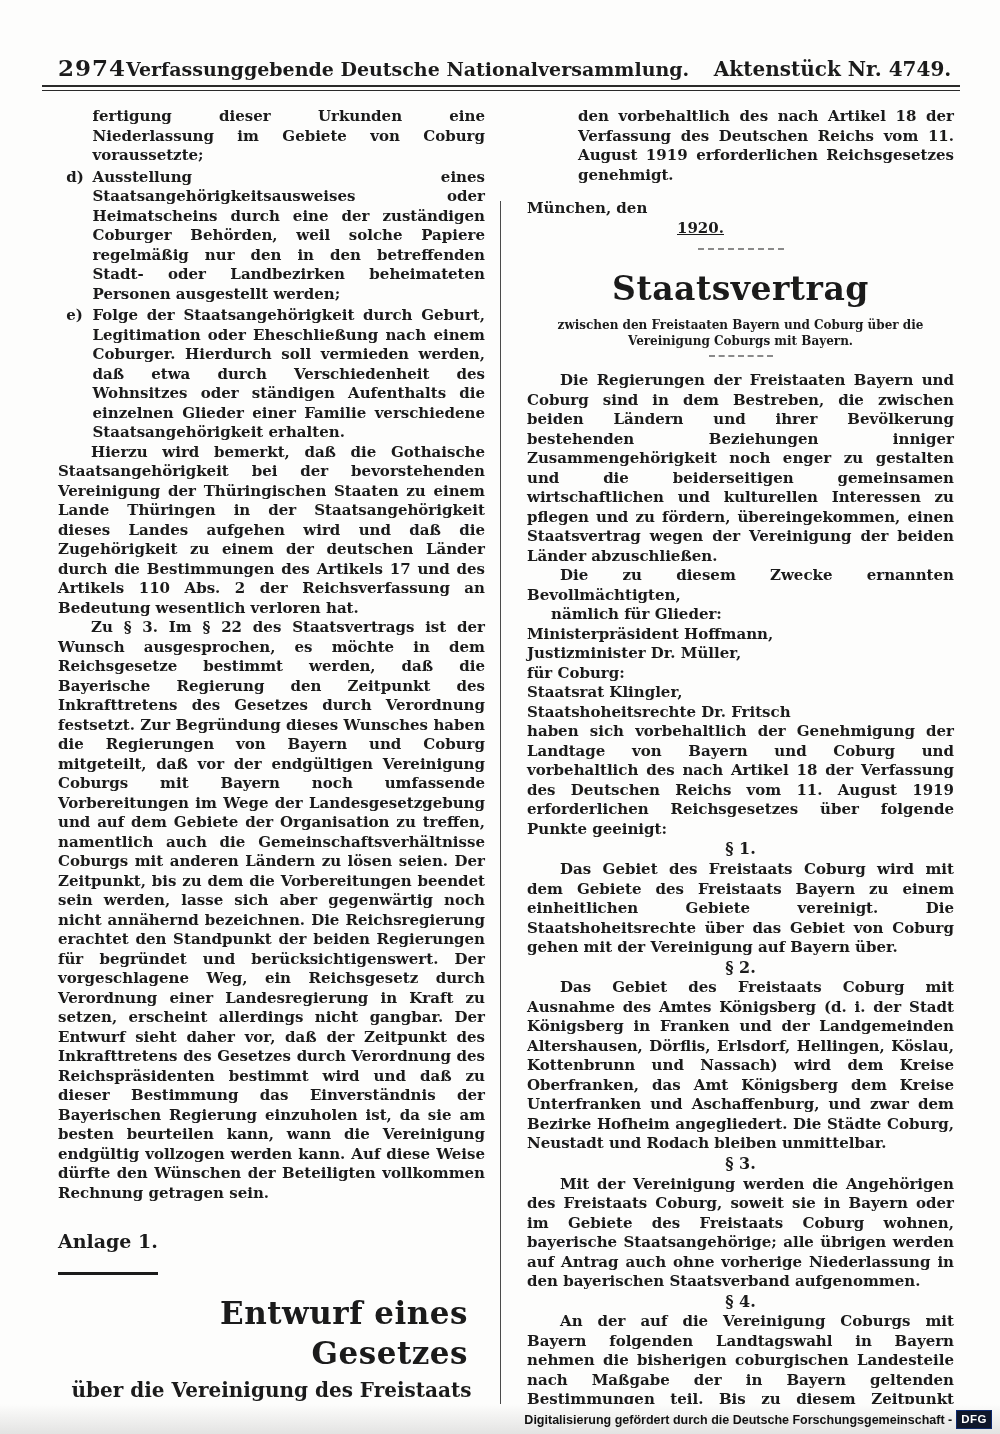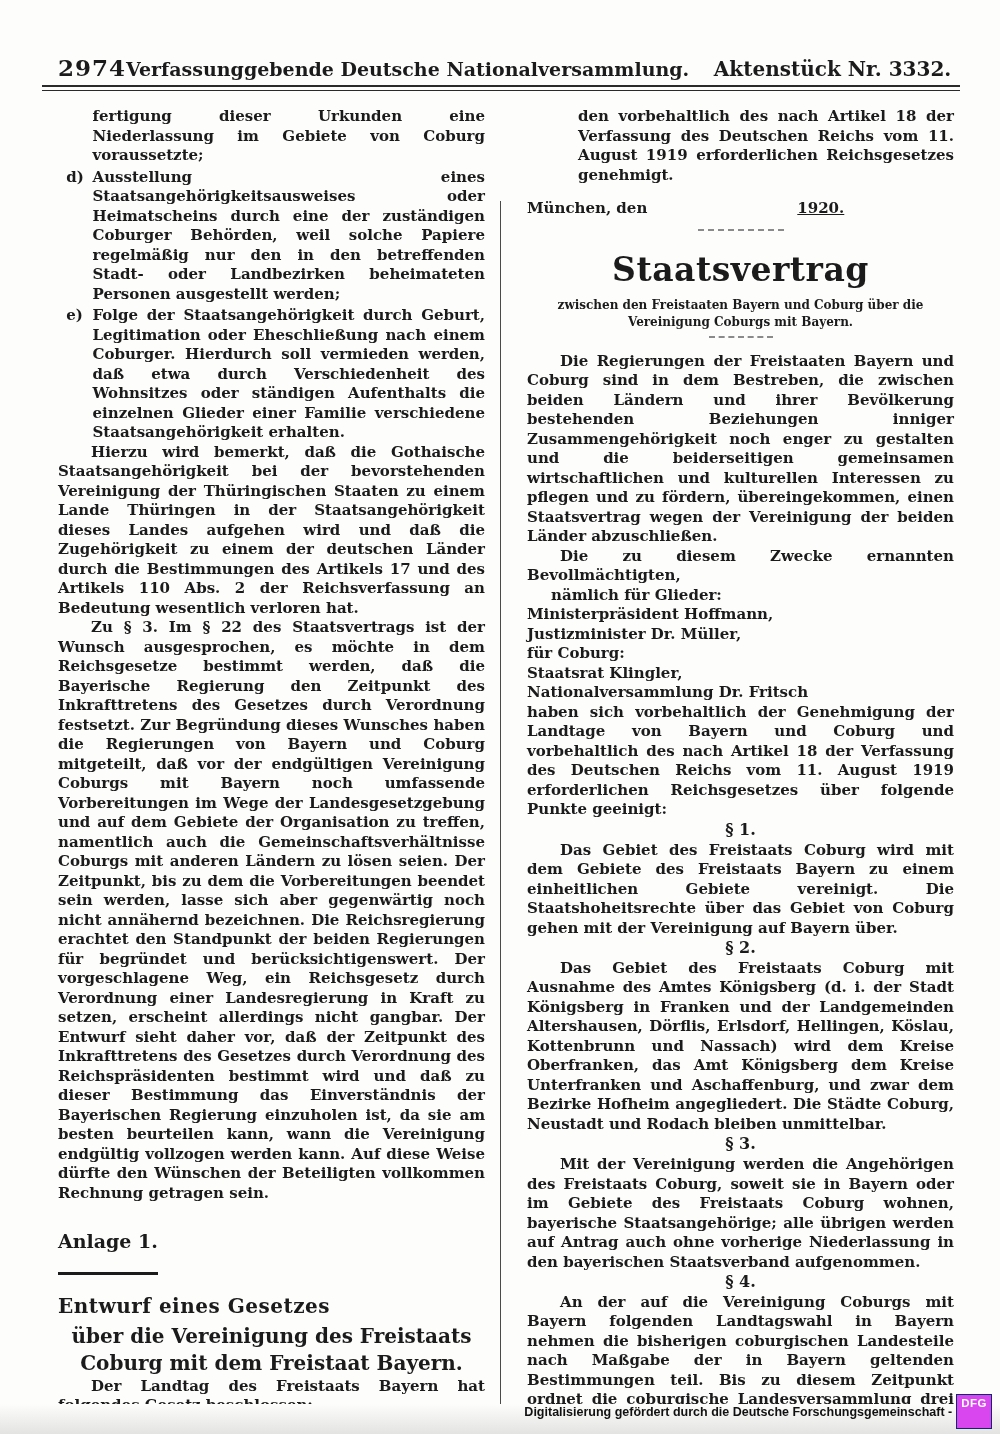--- a/index.html
+++ b/index.html
@@ -69,21 +69,21 @@
   
   .anlage{
     display:inline-block;
     font-size:19px;font-weight:bold;
     border-bottom:3px solid #1b1b1b;
     padding-bottom:18px;
     margin:26px 0 8px 0;
     text-indent:0;
   }
   .law-title{
-    text-align:left;font-size:20px;font-weight:bold;
+    text-align:right;font-size:31px;font-weight:bold;
     margin:10px 17px 4px 0;letter-spacing:.5px;
   }
   .law-subtitle{
     text-align:center;font-size:20px;font-weight:bold;
     line-height:1.35;margin:2px 6px 22px 6px;text-indent:0;
   }
   
   .treaty-title{
     text-align:center;font-size:33px;font-weight:bold;
     margin:18px 0 6px 0;letter-spacing:.5px;
@@ -91,21 +91,21 @@
   .treaty-subtitle{
     text-align:center;font-size:12px;font-weight:bold;
     line-height:1.35;margin:0 0 6px 0;text-indent:0;
   }
   .dashed-sep{
     width:86px;margin:10px auto 12px auto;
     border-top:2px dashed #8a8a8a;
   }
   .dashed-sep.small{width:64px;margin:6px auto 14px auto;}
   .dateline{
-    display:flex;margin-top:14px;
+    display:flex;margin-top:14px;flex-direction:column;
   }
   .dateline .city{flex:0 0 auto;}
   .dateline .year{flex:0 0 auto;margin-left:150px;text-decoration:underline;}
   .section-num{
     text-align:center;font-weight:bold;font-size:16px;
     margin:10px 0 2px 0;text-indent:0;
   }
   .delegates{margin-left:6.2em;text-indent:0 !important;}
   
   .footer-strip{
@@ -113,37 +113,37 @@
     background:linear-gradient(#fdfdfc,#e3e3e2);
   }
   .dfg-footer{
     position:absolute;right:8px;bottom:5px;
     display:flex;align-items:center;gap:4px;
     font-family:"Liberation Sans","DejaVu Sans",sans-serif;
     font-size:12.5px;font-weight:bold;color:#111;
   }
   .dfg-logo{
     display:inline-block;
-    background:#d946ef;color:#fff;
+    background:#0f172a;color:#fff;
     font-size:11.5px;font-weight:bold;
-    padding:2px 4px 19px 4px;
+    padding:2px 4px 3px 4px;
     letter-spacing:.5px;
     border:1px solid #0e2a6e;
   }
 </style>
 </head>
 <body>
 
 <div class="page">
 
   <div class="hdr">
     <span class="pagenum">2974</span>
     <div class="hdr-title">
       <span>Verfassunggebende Deutsche Nationalversammlung.</span>
-      <span class="doc">Aktenstück Nr. 3332.</span>
+      <span class="doc">Aktenstück Nr. 4749.</span>
     </div>
   </div>
   <div class="double-rule"></div>
 
   <div class="columns">
     <div class="col-divider"></div>
 
     <section class="col">
       <p class="cont-indent">fertigung dieser Urkunden eine Niederlassung im Gebiete von Coburg voraussetzte;</p>
 
@@ -184,21 +184,21 @@
       <p class="treaty-subtitle">zwischen den Freistaaten Bayern und Coburg über die Vereinigung Coburgs mit Bayern.</p>
       <div class="dashed-sep small"></div>
 
       <p class="indent">Die Regierungen der Freistaaten Bayern und Coburg sind in dem Bestreben, die zwischen beiden Ländern und ihrer Bevölkerung bestehenden Beziehungen inniger Zusammengehörigkeit noch enger zu gestalten und die beiderseitigen gemeinsamen wirtschaftlichen und kulturellen Interessen zu pflegen und zu fördern, übereingekommen, einen Staatsvertrag wegen der Vereinigung der beiden Länder abzuschließen.</p>
       <p class="indent">Die zu diesem Zwecke ernannten Bevollmächtigten,</p>
       <p class="delegates" style="margin-left:1.6em;">nämlich für Glieder:</p>
       <p class="delegates">Ministerpräsident Hoffmann,</p>
       <p class="delegates">Justizminister Dr. Müller,</p>
       <p>für Coburg:</p>
       <p class="delegates">Staatsrat Klingler,</p>
-      <p class="delegates">Nationalversammlung Dr. Fritsch</p>
+      <p class="delegates">Staatshoheitsrechte Dr. Fritsch</p>
       <p>haben sich vorbehaltlich der Genehmigung der Landtage von Bayern und Coburg und vorbehaltlich des nach Artikel 18 der Verfassung des Deutschen Reichs vom 11. August 1919 erforderlichen Reichsgesetzes über folgende Punkte geeinigt:</p>
 
       <p class="section-num">§ 1.</p>
       <p class="indent">Das Gebiet des Freistaats Coburg wird mit dem Gebiete des Freistaats Bayern zu einem einheitlichen Gebiete vereinigt. Die Staatshoheitsrechte über das Gebiet von Coburg gehen mit der Vereinigung auf Bayern über.</p>
 
       <p class="section-num">§ 2.</p>
       <p class="indent">Das Gebiet des Freistaats Coburg mit Ausnahme des Amtes Königsberg (d. i. der Stadt Königsberg in Franken und der Landgemeinden Altershausen, Dörflis, Erlsdorf, Hellingen, Köslau, Kottenbrunn und Nassach) wird dem Kreise Oberfranken, das Amt Königsberg dem Kreise Unterfranken und Aschaffenburg, und zwar dem Bezirke Hofheim angegliedert. Die Städte Coburg, Neustadt und Rodach bleiben unmittelbar.</p>
 
       <p class="section-num">§ 3.</p>
       <p class="indent">Mit der Vereinigung werden die Angehörigen des Freistaats Coburg, soweit sie in Bayern oder im Gebiete des Freistaats Coburg wohnen, bayerische Staatsangehörige; alle übrigen werden auf Antrag auch ohne vorherige Niederlassung in den bayerischen Staatsverband aufgenommen.</p>

